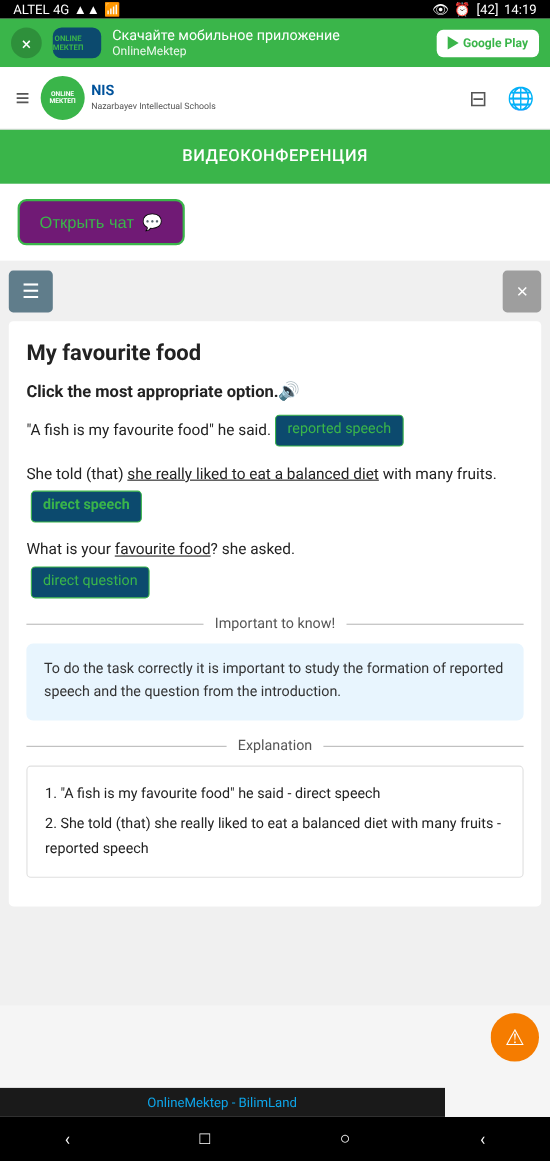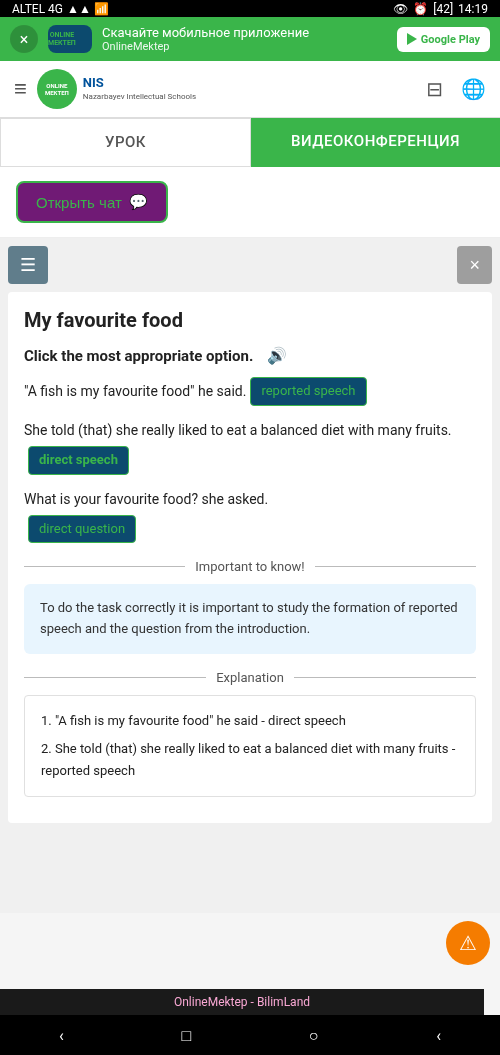--- a/index.html
+++ b/index.html
@@ -183,21 +183,21 @@
       font-weight: bold;
       color: #222;
       margin-bottom: 14px;
     }
     .lesson-instruction {
       font-weight: bold;
       font-size: 15px;
       margin-bottom: 12px;
       display: flex;
       align-items: center;
-      gap: 14px;
+      gap: 0;
     }
     .speaker-icon { font-size: 16px; }
 
     .question-block { margin-bottom: 12px; line-height: 1.6; }
     .question-text { font-size: 14px; color: #222; display: inline; }
     .answer-badge {
       display: inline-block;
       border: 1.5px solid #3ab54a;
       border-radius: 4px;
       padding: 3px 10px;
@@ -244,27 +244,27 @@
       padding: 14px 16px;
       font-size: 13px;
       color: #222;
       line-height: 1.7;
       margin-bottom: 10px;
     }
 
     
     .bottom-status-bar {
       background: #1a1a1a;
-      color: #f9a8d4;
+      color: #0ea5e9;
       text-align: center;
       padding: 6px;
       font-size: 12px;
       position: fixed;
       bottom: 40px;
-      width: 484px;
+      width: 404px;
     }
 
     
     .android-nav {
       background: #000;
       display: flex;
       justify-content: space-around;
       align-items: center;
       padding: 8px 0;
       position: fixed;
@@ -284,21 +284,21 @@
       position: absolute;
       right: 10px;
       bottom: 90px;
       width: 44px; height: 44px;
       background: #f57c00;
       border-radius: 50%;
       display: flex; align-items: center; justify-content: center;
       color: #fff; font-size: 20px;
     }
 
-    .underline { }
+    .underline { text-decoration: underline; }
 
     .badge-block { display: flex; align-items: center; flex-wrap: wrap; margin-bottom: 2px; }
     .badge-block .answer-badge { display: inline-block; }
   </style>
 </head>
 <body>
 
 <div class="status-bar">
   <div class="status-left">
     <span>ALTEL 4G</span>
@@ -347,23 +347,20 @@
 Schools</span>
     </div>
   </div>
   <div class="nav-right">
     <span class="nav-icon">⊟</span>
     <span class="nav-icon">🌐</span>
   </div>
 </div>
 
 <div class="tabs">
-  <div class="tab inactive">
-    <span>УРОК</span>
-  </div>
   <div class="tab active">
     <span>ВИДЕОКОНФЕРЕНЦИЯ</span>
   </div>
 </div>
 
 <div class="chat-section">
   <button class="chat-btn">
     <span>Открыть чат</span>
     <span>💬</span>
   </button>

